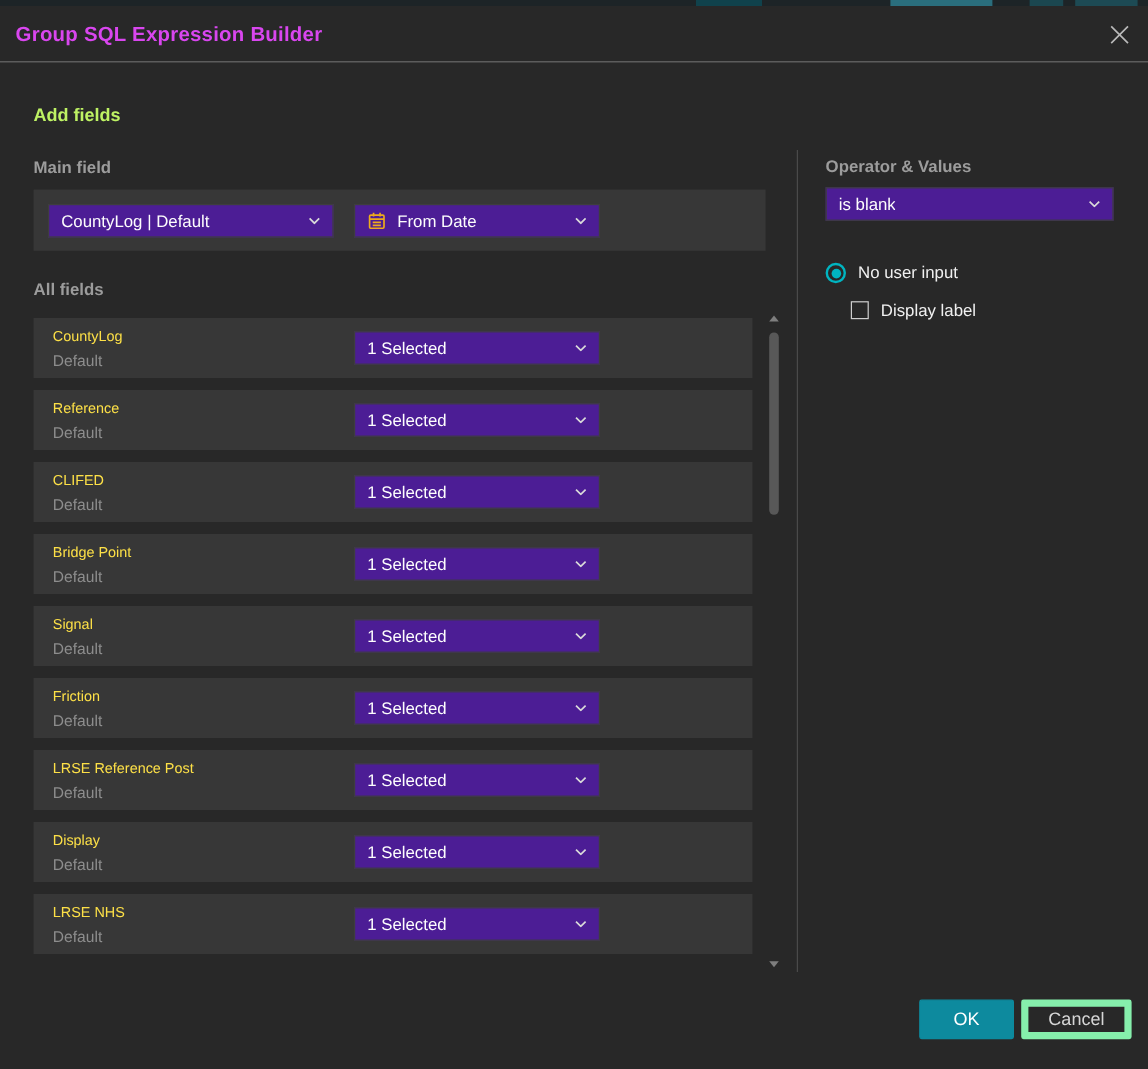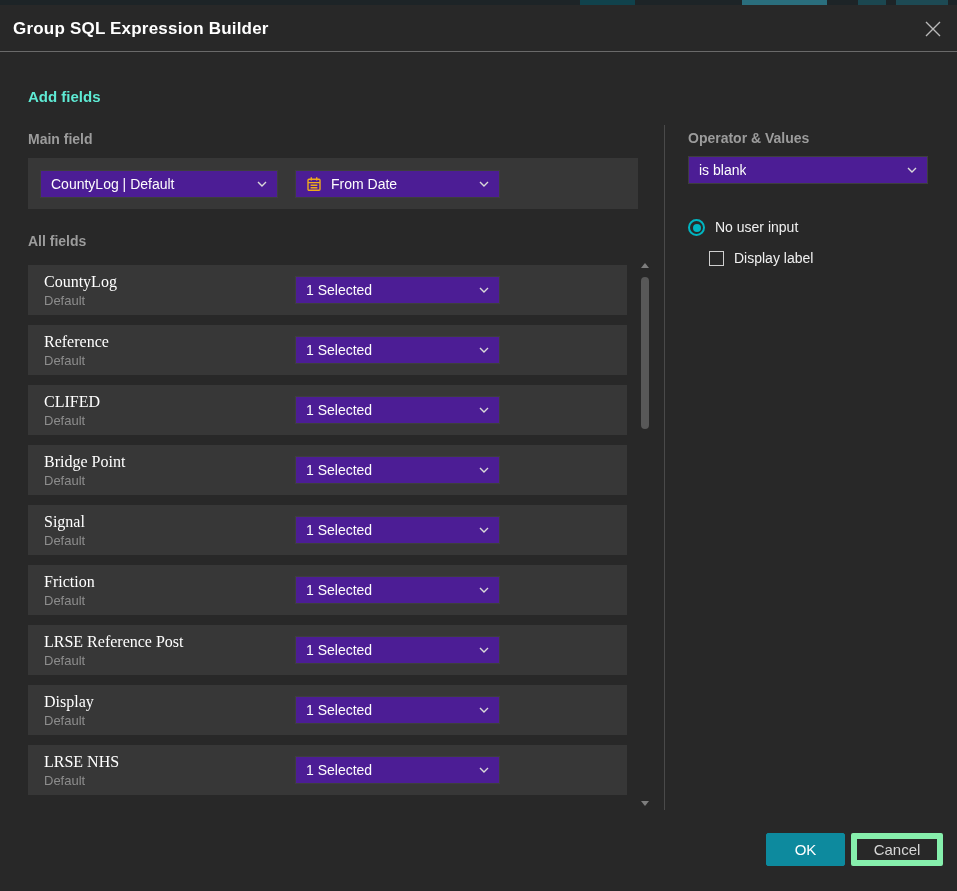--- a/index.html
+++ b/index.html
@@ -13,43 +13,43 @@
   }
 
   
   .bg-strip { position:absolute; top:0; left:0; width:957px; height:5px; background:#1d2427; }
   .bg-strip .frag { position:absolute; top:0; height:5px; }
 
   .dialog { position:absolute; top:5px; left:0; width:957px; height:886px; background:#282828; }
 
   
   .dlg-header { position:absolute; top:0; left:0; width:100%; height:47px; border-bottom:1px solid #6a6a6a; }
-  .dlg-title { position:absolute; left:13px; top:14px; font-size:17px; font-weight:700; color:#ffffff; letter-spacing:.2px; }
+  .dlg-title { position:absolute; left:13px; top:14px; font-size:17px; font-weight:700; color:#d946ef; letter-spacing:.2px; }
   .close-btn { position:absolute; right:13px; top:13px; width:22px; height:22px; cursor:pointer;
                display:flex; align-items:center; justify-content:center; }
 
-  .sec-title { position:absolute; left:28px; top:83px; font-size:15px; font-weight:700; color:#5eead4; }
+  .sec-title { position:absolute; left:28px; top:83px; font-size:15px; font-weight:700; color:#bef264; }
 
   .sub-label { position:absolute; font-size:14px; font-weight:700; color:#9c9c9c; }
 
   
   .dd {
     position:absolute; height:28px; background:#4c1d95; border:1px solid #3e3e3e;
     display:flex; align-items:center; padding:0 10px; cursor:pointer;
   }
   .dd .dd-text { font-size:14px; color:#fdfdfd; white-space:nowrap; overflow:hidden; }
   .dd .chev { margin-left:auto; display:flex; align-items:center; }
 
   
   .main-panel { position:absolute; left:28px; top:153px; width:610px; height:51px; background:#373737; }
 
   
   .list { position:absolute; left:28px; top:260px; width:599px; }
   .row { position:relative; width:599px; height:50px; background:#373737; margin-bottom:10px; }
-  .row .fname { position:absolute; left:16px; top:8px; font-size:16px; color:#ffffff;font-family:Liberation Serif, serif; }
+  .row .fname { position:absolute; left:16px; top:8px; font-size:12px; color:#fde047; }
   .row .fsub  { position:absolute; left:16px; top:28px; font-size:13px; color:#8d8d8d; }
   .row .dd { left:267px; top:11px; width:205px; }
 
   
   .sbar { position:absolute; left:640px; top:253px; width:10px; height:552px; }
   .sbar .arrow-up, .sbar .arrow-down { position:absolute; left:1px; width:0; height:0; cursor:pointer; }
   .sbar .arrow-up { top:5px; border-left:4px solid transparent; border-right:4px solid transparent; border-bottom:5px solid #7e7e7e; }
   .sbar .arrow-down { bottom:4px; border-left:4px solid transparent; border-right:4px solid transparent; border-top:5px solid #7e7e7e; }
   .sbar .thumb { position:absolute; left:1px; top:19px; width:8px; height:152px; background:#585858; border-radius:4px; cursor:pointer; }
 

